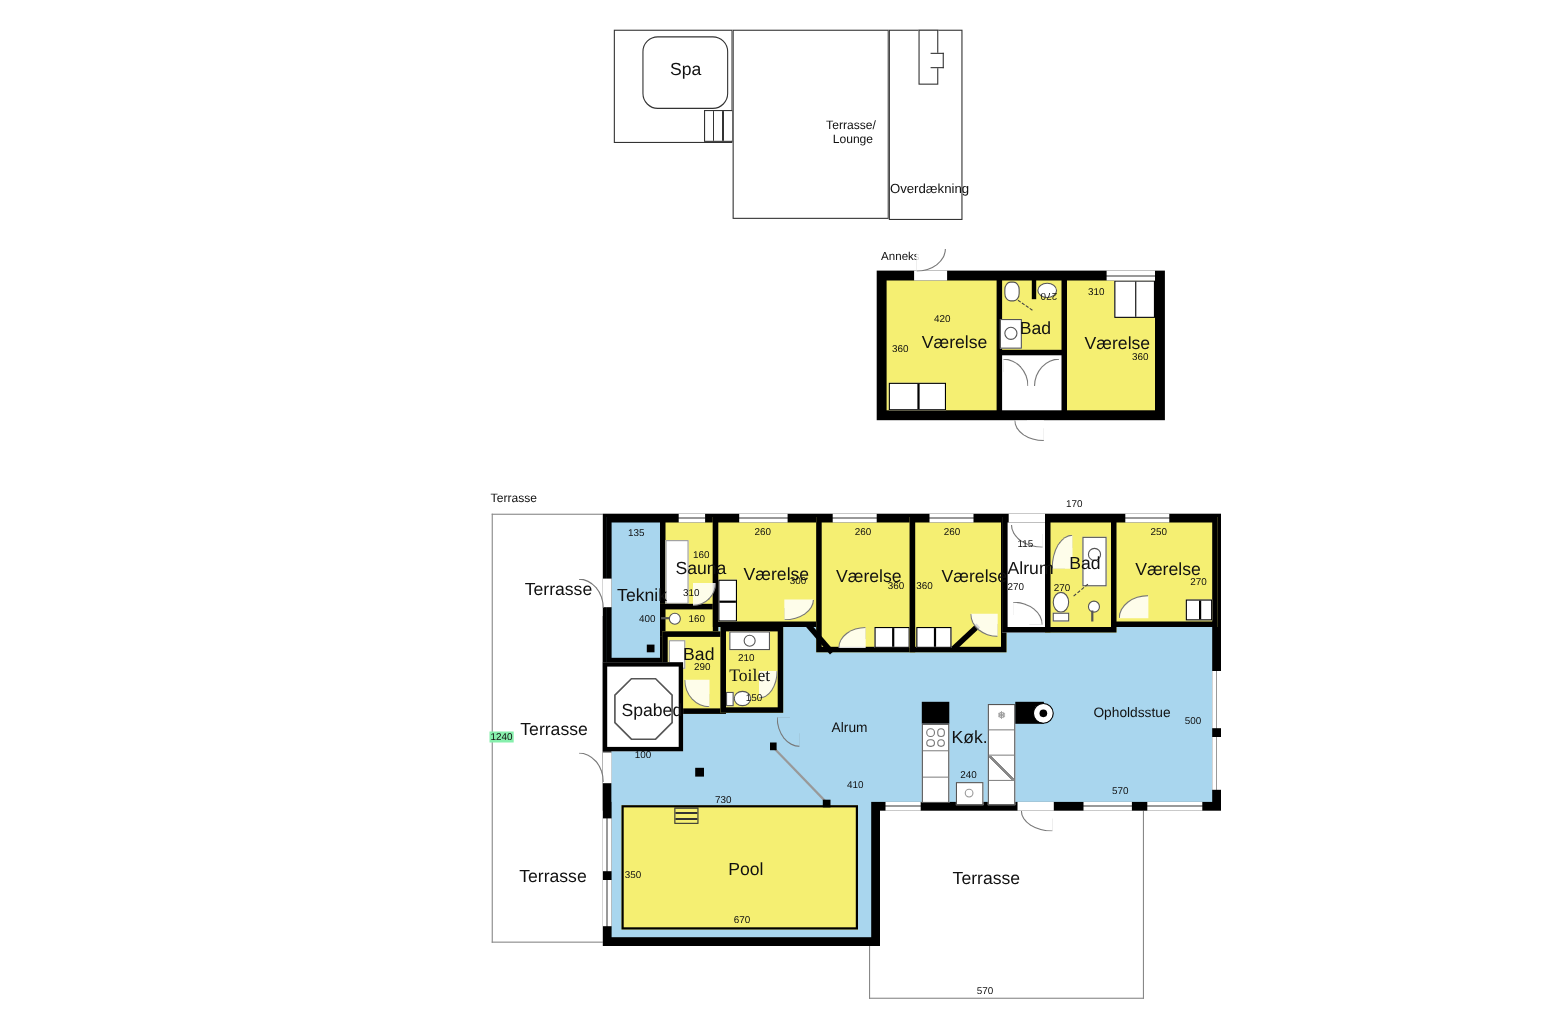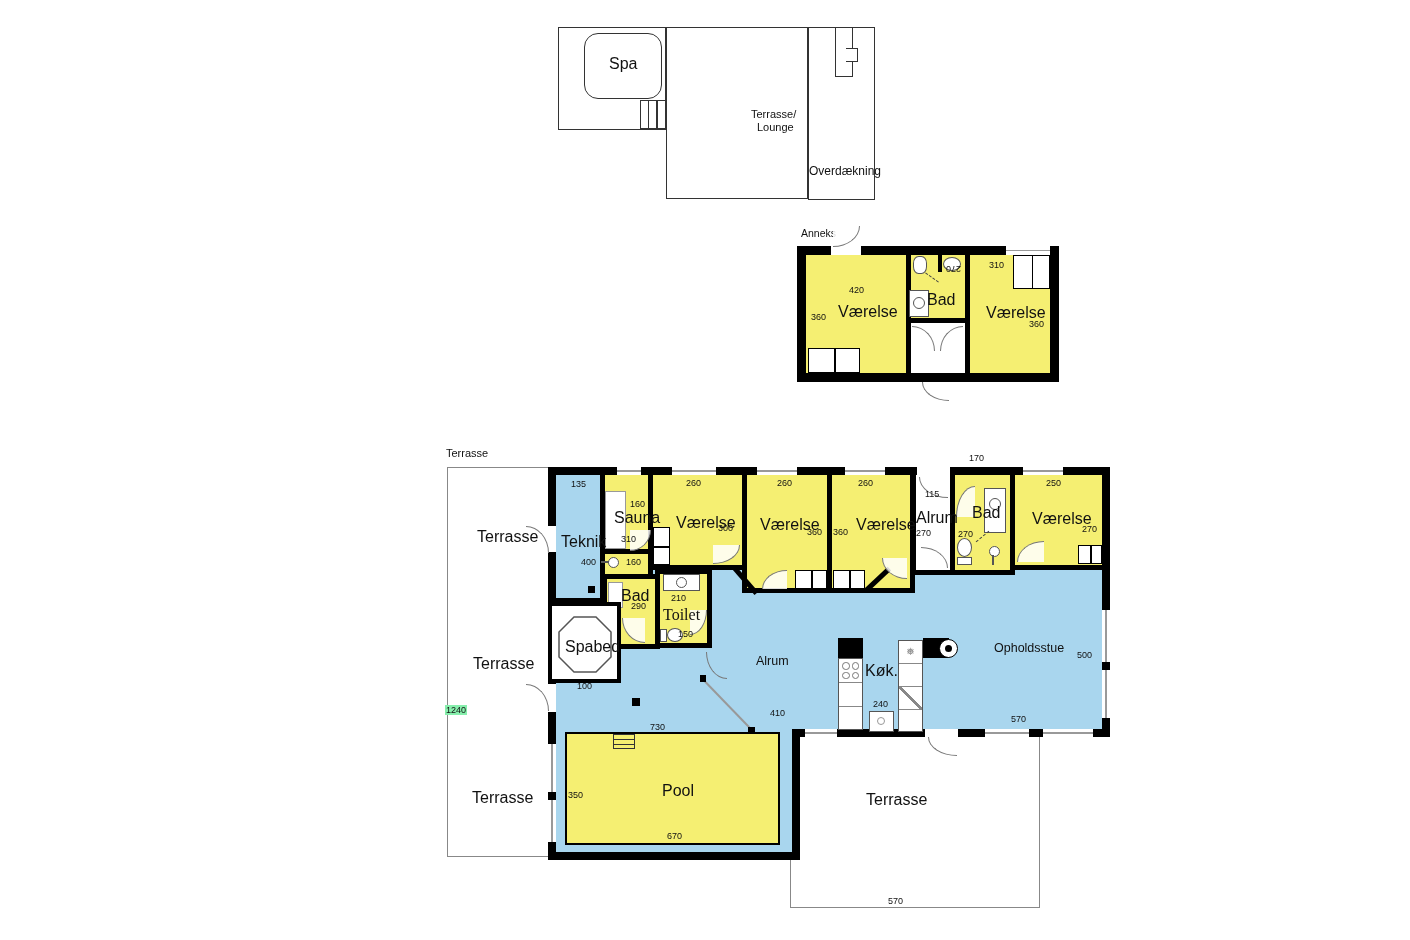--- a/index.html
+++ b/index.html
@@ -75,21 +75,21 @@
   <div class="dim" style="left:989px;top:260px;">310</div>
   <div class="lbl" style="left:986px;top:304px;">Værelse</div>
   <div class="dim" style="left:1029px;top:319px;">360</div>
 
   <div class="lbl" style="left:446px;top:447px;font-size:11px;">Terrasse</div>
 
   <div class="tline" style="left:447px;top:467px;width:101px;height:390px;border-right:none;background:transparent;"></div>
   <div class="lbl" style="left:477px;top:528px;">Terrasse</div>
   <div class="lbl" style="left:473px;top:655px;">Terrasse</div>
   <div class="lbl" style="left:472px;top:789px;">Terrasse</div>
-  <div class="dim" style="left:445px;top:665px;background:#86efac;padding:0 1px;margin-top:40px;">1240</div>
+  <div class="dim" style="left:445px;top:665px;background:#86efac;padding:0 1px;">1240</div>
   <div class="tline" style="left:790px;top:737px;width:250px;height:171px;border-top:none;background:transparent;"></div>
   <div class="lbl" style="left:866px;top:791px;">Terrasse</div>
   <div class="dim" style="left:886px;top:896px;background:#fff;padding:0 2px;">570</div>
 
   <div class="blk" style="left:548px;top:467px;width:562px;height:270px;"></div>
   <div class="blk" style="left:548px;top:560px;width:252px;height:300px;"></div>
 
   <div class="fill" style="left:556px;top:475px;width:546px;height:254px;background:#A9D6EE;"></div>
   <div class="fill" style="left:556px;top:560px;width:236px;height:292px;background:#A9D6EE;"></div>
 

